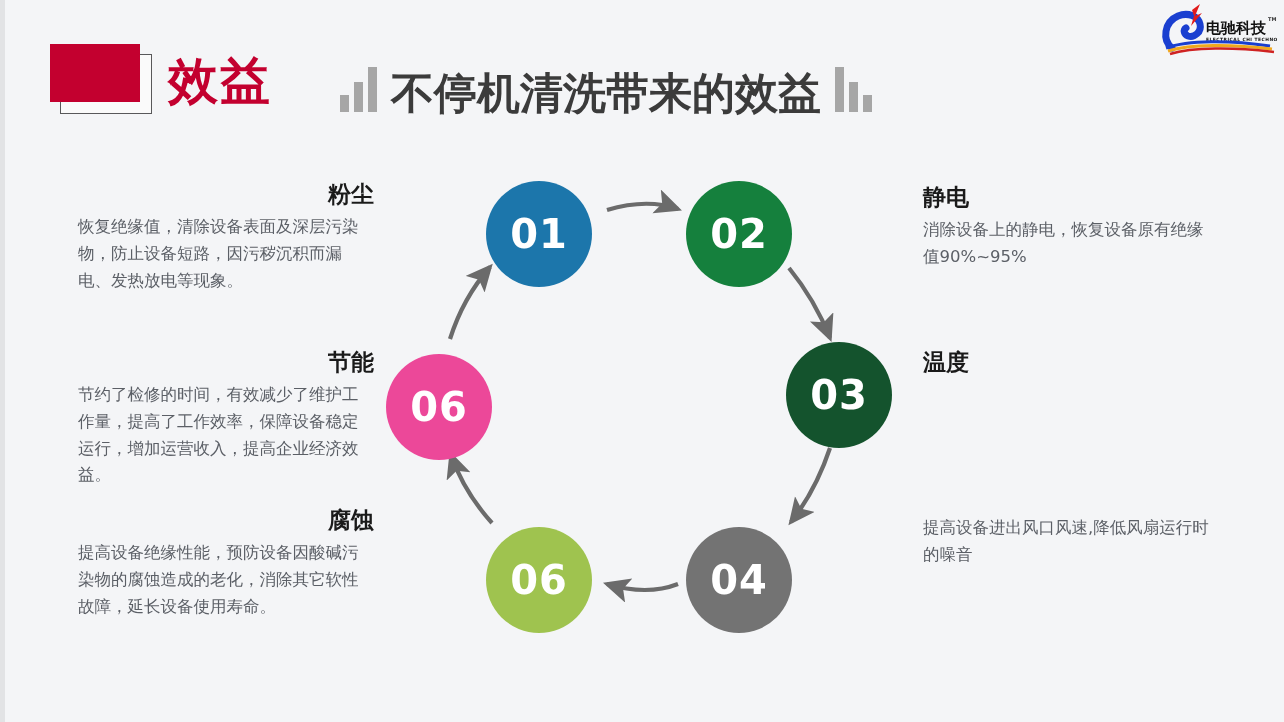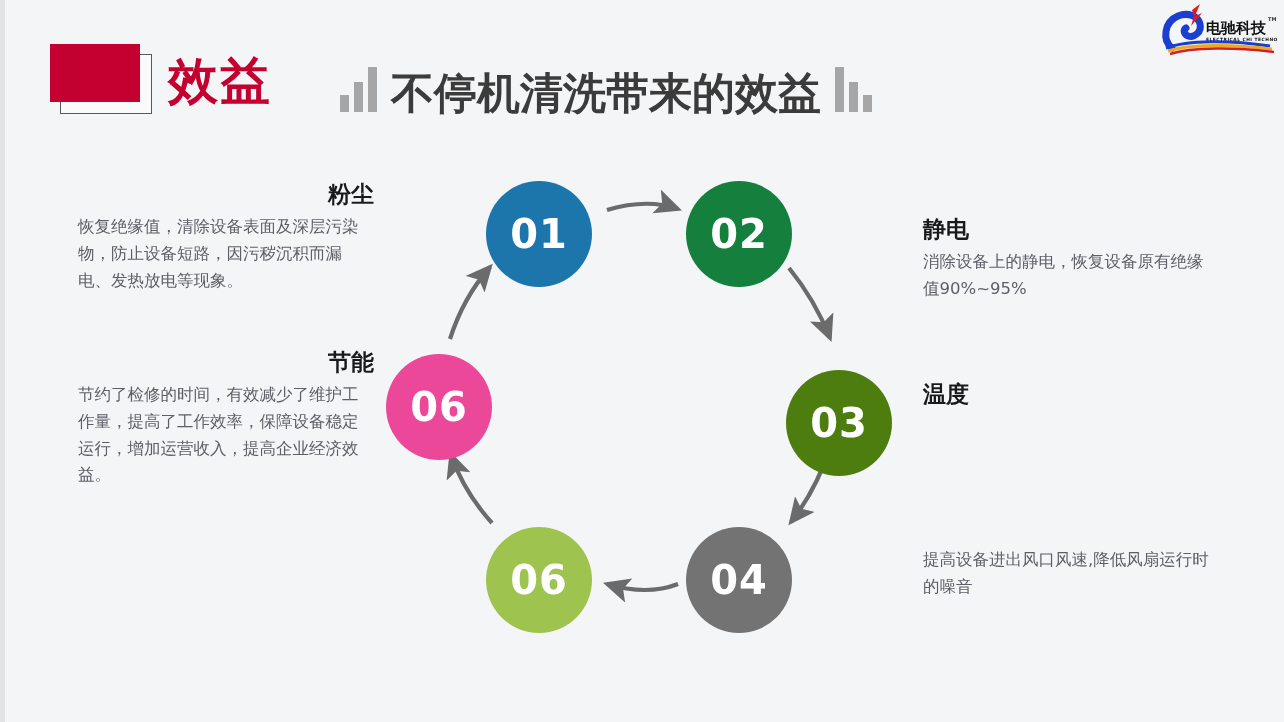--- a/index.html
+++ b/index.html
@@ -44,21 +44,21 @@
           font-family:"DejaVu Sans","Liberation Sans",sans-serif;letter-spacing:1px;}
 
   
   .block{position:absolute;width:296px;}
   .block .heading{font-size:23px;font-weight:700;color:#1a1a1a;margin-bottom:7px;line-height:1.1;
                   font-family:"DejaVu Sans","Liberation Sans",sans-serif;}
   .block .body{font-size:16.5px;color:#5b5f66;line-height:1.62;
                font-family:"DejaVu Sans","Liberation Sans",sans-serif;}
   .block.left{left:78px;text-align:left;}
   .block.left .heading{text-align:right;}
-  .block.right{left:923px;text-align:left;margin-top:32px;}
+  .block.right{left:923px;text-align:left;}
 </style>
 </head>
 <body>
 
 <div class="slide">
 
   <div class="edge-strip"></div>
 
   <div class="tag-block">
     <div class="tag-outline"></div>
@@ -111,33 +111,37 @@
 
       <path d="M678 434 Q647 446 607 434" fill="none" stroke="#6b6b6b" stroke-width="4.2" marker-end="url(#ah)"></path>
 
       <path d="M492 373 Q464 342 451 305" fill="none" stroke="#6b6b6b" stroke-width="4.2" marker-end="url(#ah)"></path>
 
       <path d="M450 189 Q463 148 490 117" fill="none" stroke="#6b6b6b" stroke-width="4.2" marker-end="url(#ah)"></path>
     </svg>
 
     <div class="circle" style="left: 486px; top: 31px; width: 106px; height: 106px; background: rgb(28, 118, 171);">01</div>
     <div class="circle" style="left: 686px; top: 31px; width: 106px; height: 106px; background: #15803d;">02</div>
-    <div class="circle" style="left: 786px; top: 220px; width: 106px; height: 106px; background: #4d7c0f;">03</div>
+    <div class="circle" style="left: 786px; top: 192px; width: 106px; height: 106px; background: #14532d;">03</div>
     <div class="circle" style="left: 686px; top: 377px; width: 106px; height: 106px; background: #737373;">04</div>
     <div class="circle" style="left: 486px; top: 377px; width: 106px; height: 106px; background: rgb(159, 195, 79);">06</div>
     <div class="circle" style="left: 386px; top: 204px; width: 106px; height: 106px; background: #ec4899;">06</div>
   </div>
 
   <div class="block left" style="top: 350px;">
     <div class="heading">节能</div>
     <div class="body">节约了检修的时间，有效减少了维护工作量，提高了工作效率，保障设备稳定运行，增加运营收入，提高企业经济效益。</div>
   </div>
   <div class="block left" style="top: 182px;">
     <div class="heading">粉尘</div>
     <div class="body">恢复绝缘值，清除设备表面及深层污染物，防止设备短路，因污秽沉积而漏电、发热放电等现象。</div>
+  </div>
+  <div class="block left" style="top: 508px;">
+    <div class="heading">腐蚀</div>
+    <div class="body">提高设备绝缘性能，预防设备因酸碱污染物的腐蚀造成的老化，消除其它软性故障，延长设备使用寿命。</div>
   </div>
 
   <div class="block right" style="top: 185px;">
     <div class="heading">静电</div>
     <div class="body">消除设备上的静电，恢复设备原有绝缘值90%~95%</div>
   </div>
   <div class="block right" style="top: 350px;">
     <div class="heading">温度</div>
   </div>
   <div class="block right" style="top: 515px;">

